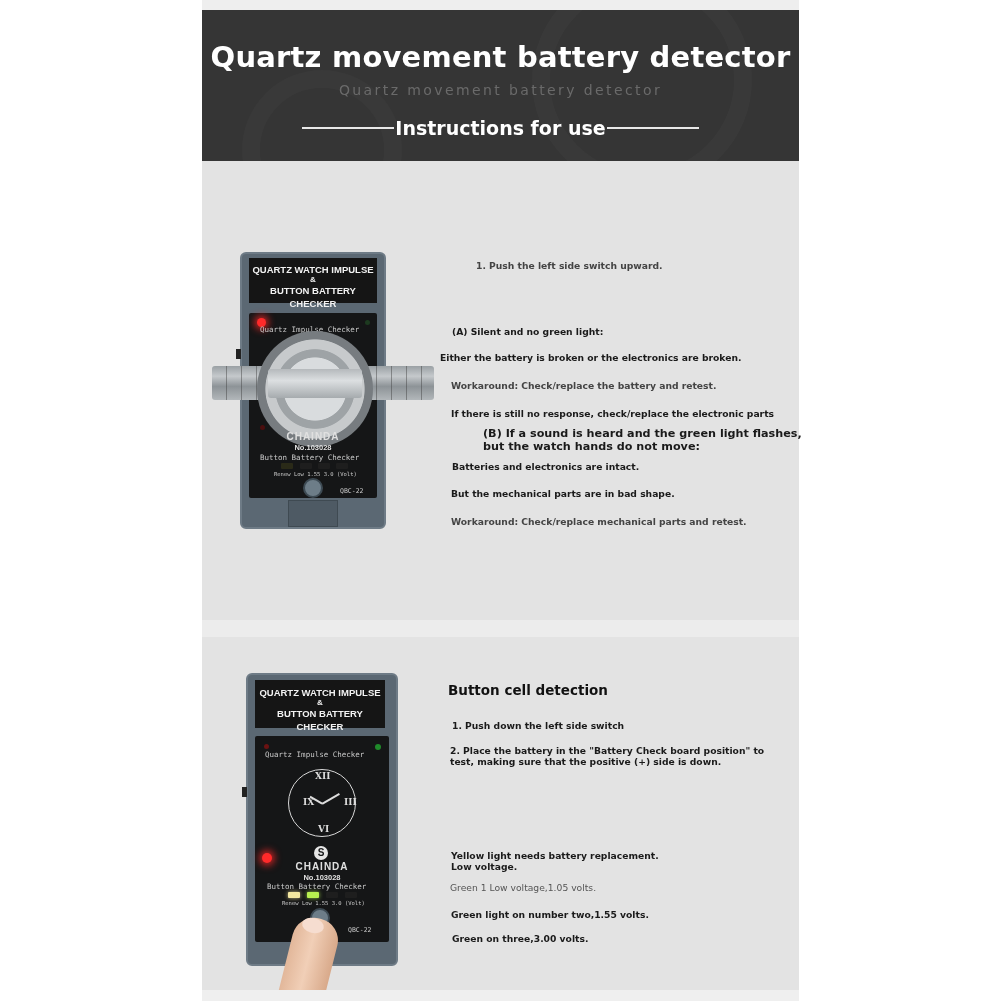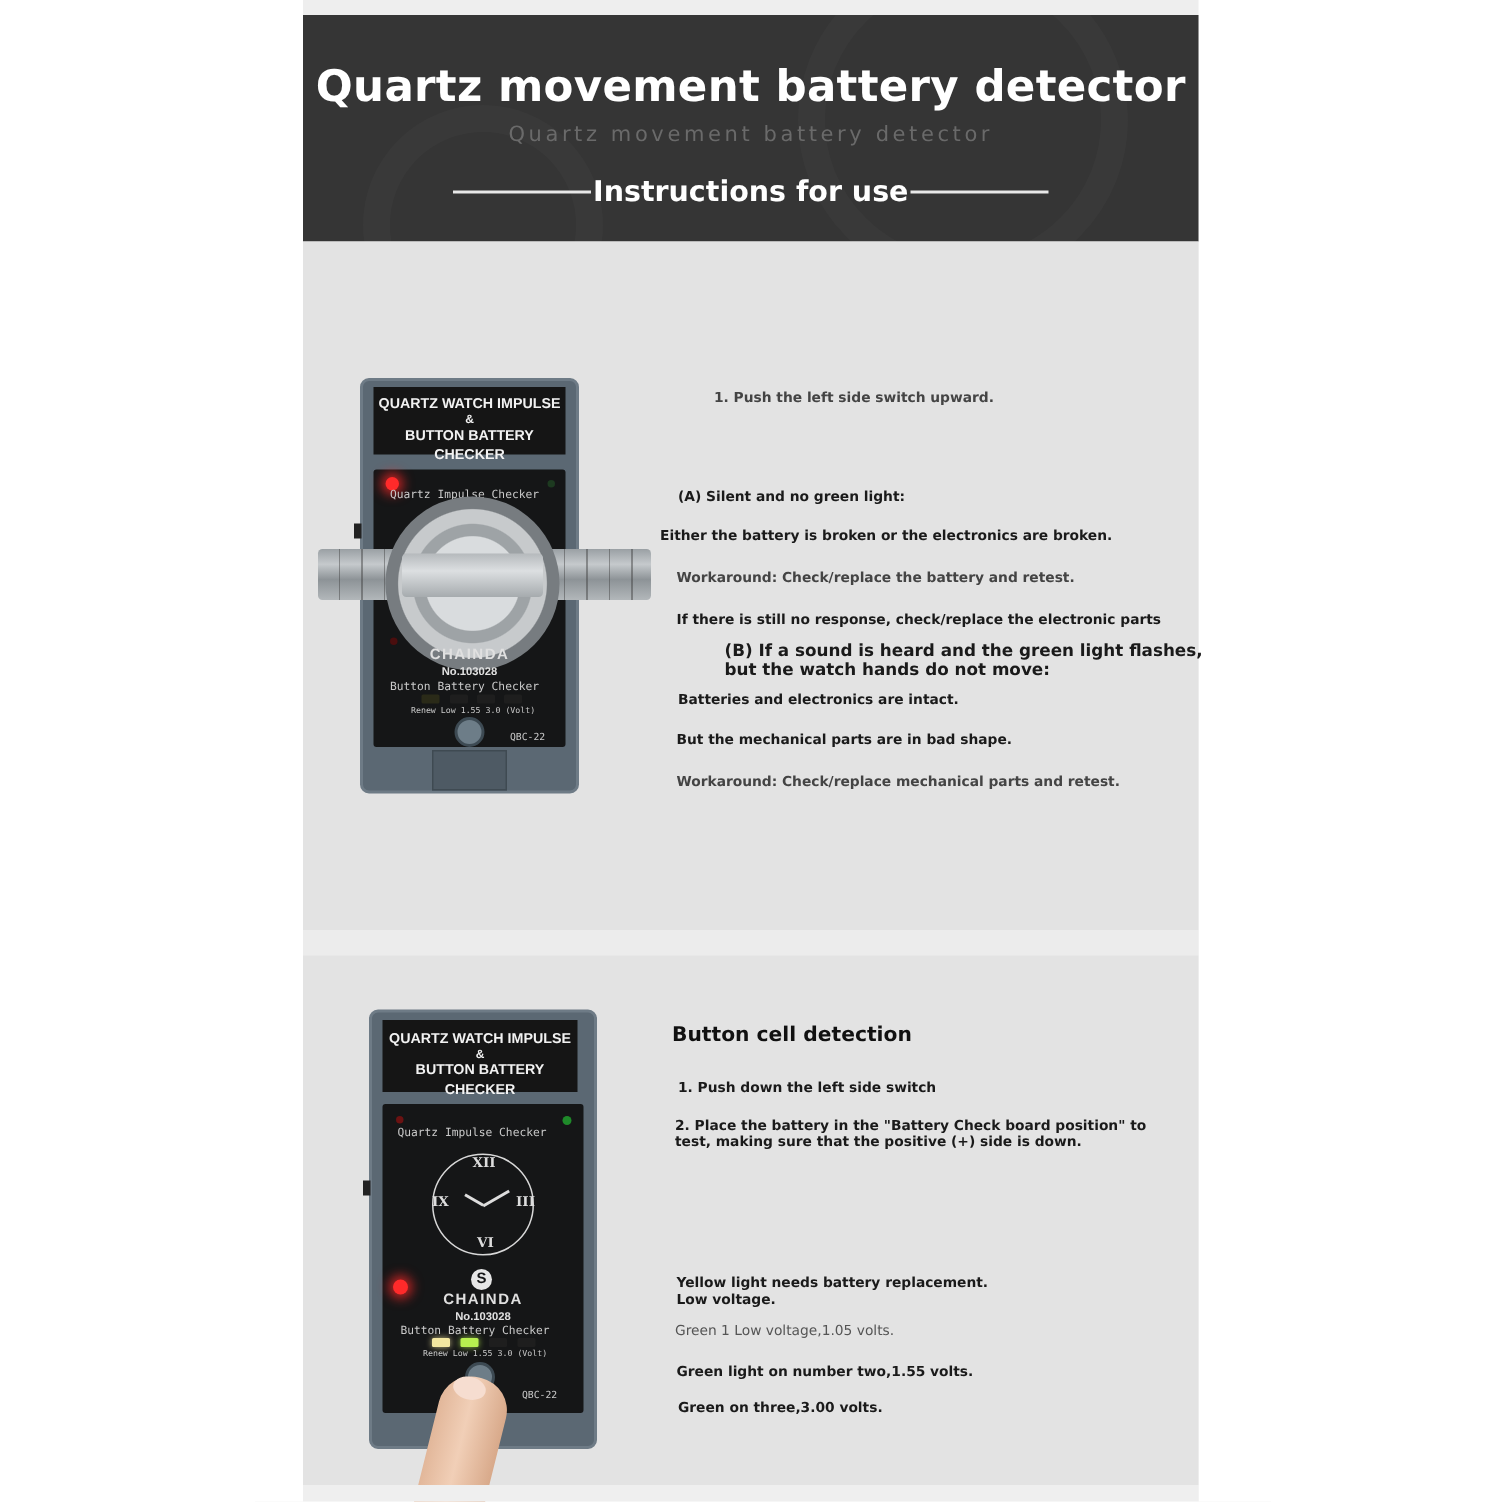--- a/index.html
+++ b/index.html
@@ -138,21 +138,21 @@
       </div>
       <div class="dev-panel" style="left:53px;top:99px;width:134px;height:206px;"></div>
       <div class="led" style="left:62px;top:107px;width:5px;height:5px;background:#6b1212;"></div>
       <div class="led" style="left:173px;top:107px;width:6px;height:6px;background:#1f8a2a;"></div>
       <div class="dev-mono" style="left:63px;top:113px;font-size:7.5px;">Quartz Impulse Checker</div>
 
       <div class="clock" style="left:86px;top:132px;width:68px;height:68px;"></div>
       <div class="clock-num" style="left:113px;top:134px;">XII</div>
       <div class="clock-num" style="left:142px;top:160px;">III</div>
       <div class="clock-num" style="left:116px;top:187px;">VI</div>
-      <div class="clock-num" style="left:86px;top:160px;">IX</div>
+      <div class="clock-num" style="left:101px;top:160px;">IX</div>
       <div class="hand" style="left:120px;top:166px;width:20px;transform:rotate(-30deg);"></div>
       <div class="hand" style="left:120px;top:166px;width:14px;transform:rotate(-150deg);"></div>
 
       <div class="led" style="left:60px;top:216px;width:10px;height:10px;background:#ff2a2a;box-shadow:0 0 7px 3px rgba(255,40,40,0.7);"></div>
       <div class="led" style="left:112px;top:209px;width:14px;height:14px;background:#e6e6e6;color:#151617;font-weight:bold;font-size:10px;text-align:center;line-height:14px;font-family:'Liberation Sans',sans-serif;">S</div>
       <div class="dev-brand" style="left:53px;top:224px;width:134px;font-size:10px;letter-spacing:1px;">CHAINDA</div>
       <div class="dev-brand" style="left:53px;top:236px;width:134px;font-size:7.5px;">No.103028</div>
       <div class="dev-mono" style="left:65px;top:245px;font-size:7.5px;">Button Battery Checker</div>
       <div class="seg" style="left:86px;top:255px;background:#f3e7a0;box-shadow:0 0 4px rgba(243,231,160,0.8);"></div>
       <div class="seg" style="left:105px;top:255px;background:#b8f050;box-shadow:0 0 4px rgba(184,240,80,0.8);"></div>

